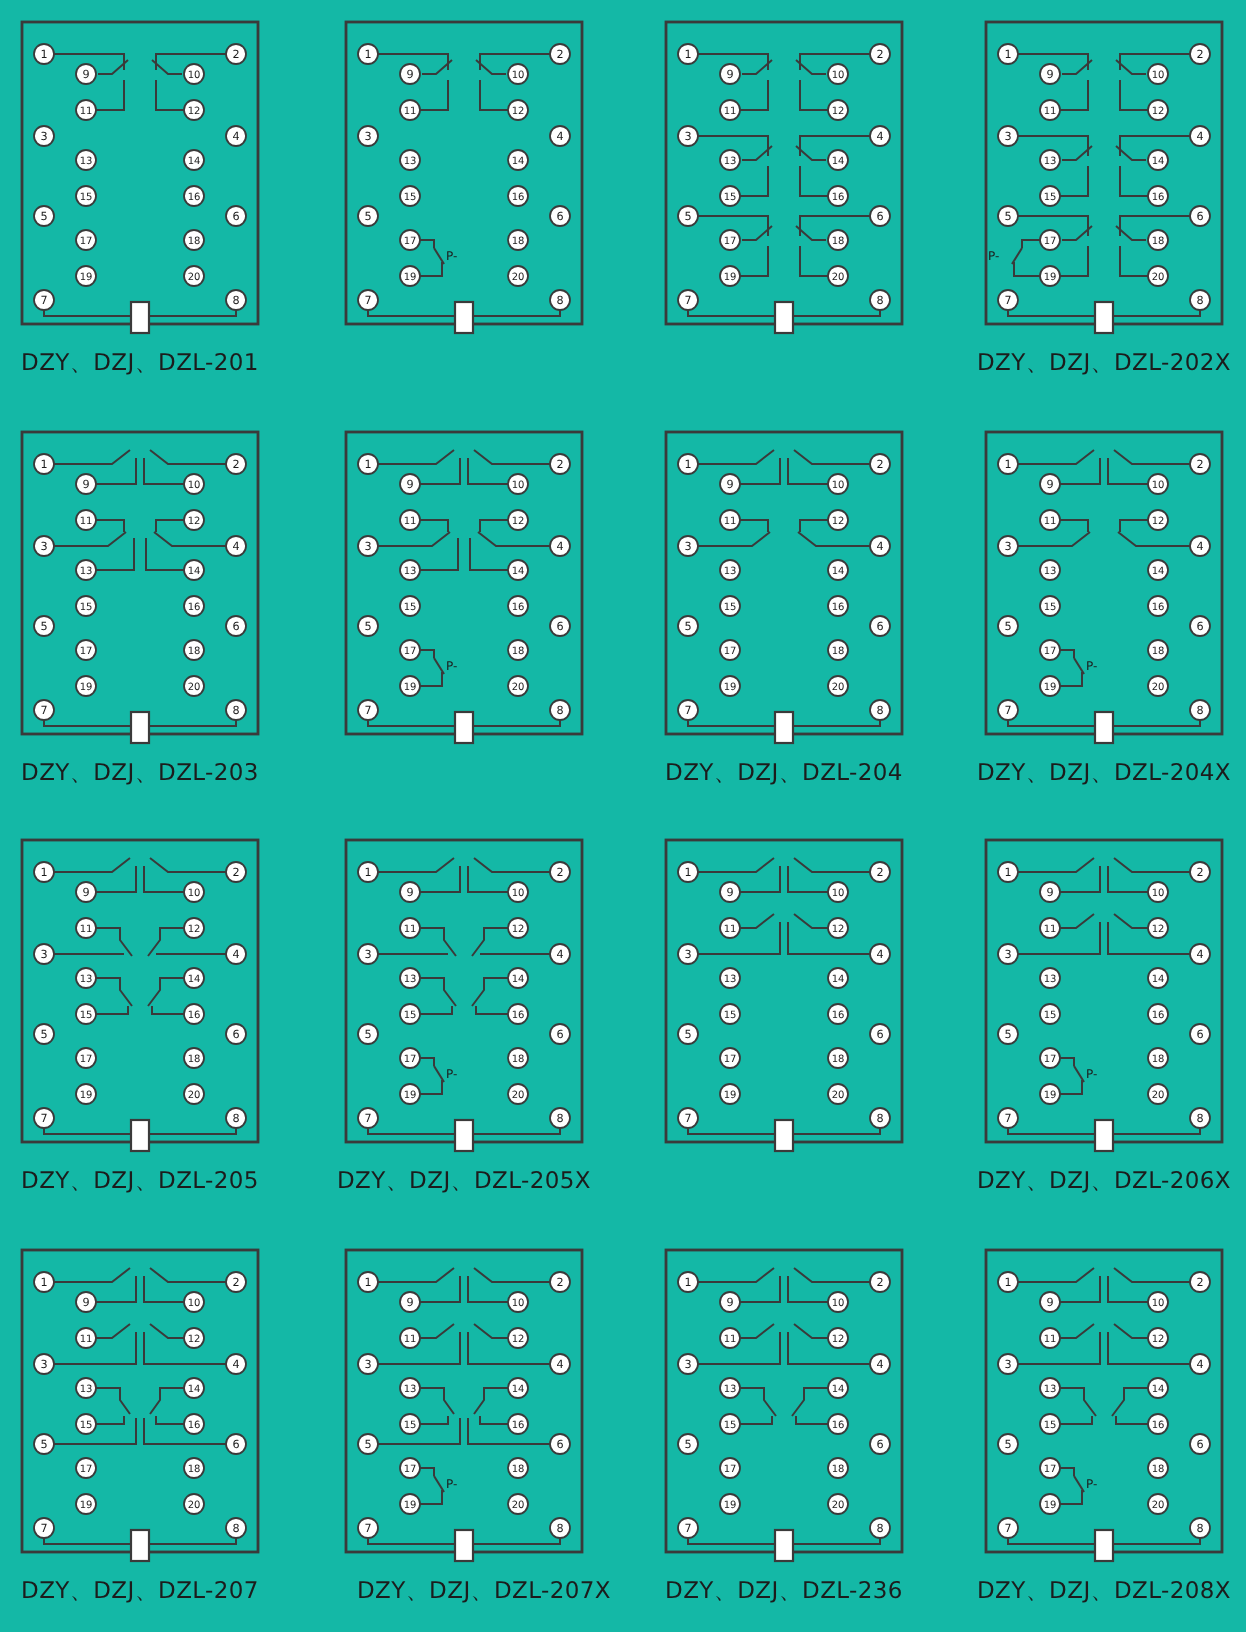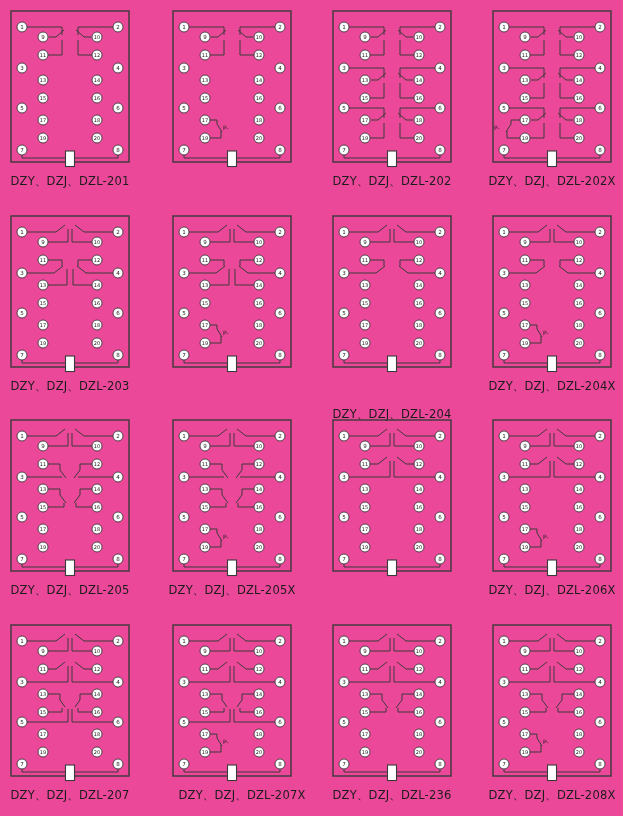--- a/index.html
+++ b/index.html
@@ -1,17 +1,17 @@
 <!DOCTYPE html>
 <html><head>
 <meta charset="utf-8">
 <style>
   html,body{margin:0;padding:0;background:#ffffff;}
   body{font-family:"DejaVu Sans","Liberation Sans",sans-serif;}
-  #sheet{position:relative;width:623px;height:816px;background:#ec4899;overflow:hidden;}
+  #sheet{position:relative;width:623px;height:816px;background:#14b8a6;overflow:hidden;}
   .cell{position:absolute;}
   .diagram-svg{display:block;}
   .diagram-label{
     position:absolute;width:180px;text-align:center;
     font-size:11.5px;color:#1c1c1c;letter-spacing:0.2px;
     font-family:"DejaVu Sans","Liberation Sans",sans-serif;
     white-space:nowrap;
   }
 </style>
 </head>
@@ -190,21 +190,20 @@
         <circle cx="33" cy="110" r="5" fill="#ffffff" stroke="#3a3a3a" stroke-width="0.9"></circle>
         <text x="33" y="112" text-anchor="middle" font-size="5" fill="#1c1c1c" font-family="&quot;DejaVu Sans&quot;,&quot;Liberation Sans&quot;,sans-serif">17</text>
         <circle cx="87" cy="110" r="5" fill="#ffffff" stroke="#3a3a3a" stroke-width="0.9"></circle>
         <text x="87" y="112" text-anchor="middle" font-size="5" fill="#1c1c1c" font-family="&quot;DejaVu Sans&quot;,&quot;Liberation Sans&quot;,sans-serif">18</text>
         <circle cx="33" cy="128" r="5" fill="#ffffff" stroke="#3a3a3a" stroke-width="0.9"></circle>
         <text x="33" y="130" text-anchor="middle" font-size="5" fill="#1c1c1c" font-family="&quot;DejaVu Sans&quot;,&quot;Liberation Sans&quot;,sans-serif">19</text>
         <circle cx="87" cy="128" r="5" fill="#ffffff" stroke="#3a3a3a" stroke-width="0.9"></circle>
         <text x="87" y="130" text-anchor="middle" font-size="5" fill="#1c1c1c" font-family="&quot;DejaVu Sans&quot;,&quot;Liberation Sans&quot;,sans-serif">20</text>
       </svg>
     </div>
-    <div class="diagram-label" style="left: 302px; top: 174px;">DZY、DZJ、DZL-202</div>
     <div class="cell" style="left: 492px; top: 10px;">
       <svg width="120" height="158" viewBox="0 0 120 158" class="diagram-svg">
         <rect x="1" y="1" width="118" height="151" fill="none" stroke="#3a3a3a" stroke-width="1.4"></rect>
         <polyline points="12,145 12,148 55,148" fill="none" stroke="#3a3a3a" stroke-width="1"></polyline>
         <polyline points="108,145 108,148 65,148" fill="none" stroke="#3a3a3a" stroke-width="1"></polyline>
         <rect x="55.5" y="141" width="9" height="15.5" fill="#ffffff" stroke="#3a3a3a" stroke-width="1.1"></rect>
         <polyline points="17,17 52,17 52,25" fill="none" stroke="#3a3a3a" stroke-width="1"></polyline>
         <polyline points="39,27 46,27 54,20" fill="none" stroke="#3a3a3a" stroke-width="1"></polyline>
         <polyline points="38,45 52,45 52,30" fill="none" stroke="#3a3a3a" stroke-width="1"></polyline>
         <polyline points="103,17 68,17 68,25" fill="none" stroke="#3a3a3a" stroke-width="1"></polyline>
@@ -439,21 +438,21 @@
         <circle cx="33" cy="110" r="5" fill="#ffffff" stroke="#3a3a3a" stroke-width="0.9"></circle>
         <text x="33" y="112" text-anchor="middle" font-size="5" fill="#1c1c1c" font-family="&quot;DejaVu Sans&quot;,&quot;Liberation Sans&quot;,sans-serif">17</text>
         <circle cx="87" cy="110" r="5" fill="#ffffff" stroke="#3a3a3a" stroke-width="0.9"></circle>
         <text x="87" y="112" text-anchor="middle" font-size="5" fill="#1c1c1c" font-family="&quot;DejaVu Sans&quot;,&quot;Liberation Sans&quot;,sans-serif">18</text>
         <circle cx="33" cy="128" r="5" fill="#ffffff" stroke="#3a3a3a" stroke-width="0.9"></circle>
         <text x="33" y="130" text-anchor="middle" font-size="5" fill="#1c1c1c" font-family="&quot;DejaVu Sans&quot;,&quot;Liberation Sans&quot;,sans-serif">19</text>
         <circle cx="87" cy="128" r="5" fill="#ffffff" stroke="#3a3a3a" stroke-width="0.9"></circle>
         <text x="87" y="130" text-anchor="middle" font-size="5" fill="#1c1c1c" font-family="&quot;DejaVu Sans&quot;,&quot;Liberation Sans&quot;,sans-serif">20</text>
       </svg>
     </div>
-    <div class="diagram-label" style="left: 302px; top: 379px; margin-top: 28px;">DZY、DZJ、DZL-204</div>
+    <div class="diagram-label" style="left: 302px; top: 379px;">DZY、DZJ、DZL-204</div>
     <div class="cell" style="left: 492px; top: 215px;">
       <svg width="120" height="158" viewBox="0 0 120 158" class="diagram-svg">
         <rect x="1" y="1" width="118" height="151" fill="none" stroke="#3a3a3a" stroke-width="1.4"></rect>
         <polyline points="12,145 12,148 55,148" fill="none" stroke="#3a3a3a" stroke-width="1"></polyline>
         <polyline points="108,145 108,148 65,148" fill="none" stroke="#3a3a3a" stroke-width="1"></polyline>
         <rect x="55.5" y="141" width="9" height="15.5" fill="#ffffff" stroke="#3a3a3a" stroke-width="1.1"></rect>
         <polyline points="17,17 46,17 55,10" fill="none" stroke="#3a3a3a" stroke-width="1"></polyline>
         <polyline points="38,27 58,27 58,14" fill="none" stroke="#3a3a3a" stroke-width="1"></polyline>
         <polyline points="103,17 74,17 65,10" fill="none" stroke="#3a3a3a" stroke-width="1"></polyline>
         <polyline points="82,27 62,27 62,14" fill="none" stroke="#3a3a3a" stroke-width="1"></polyline>

